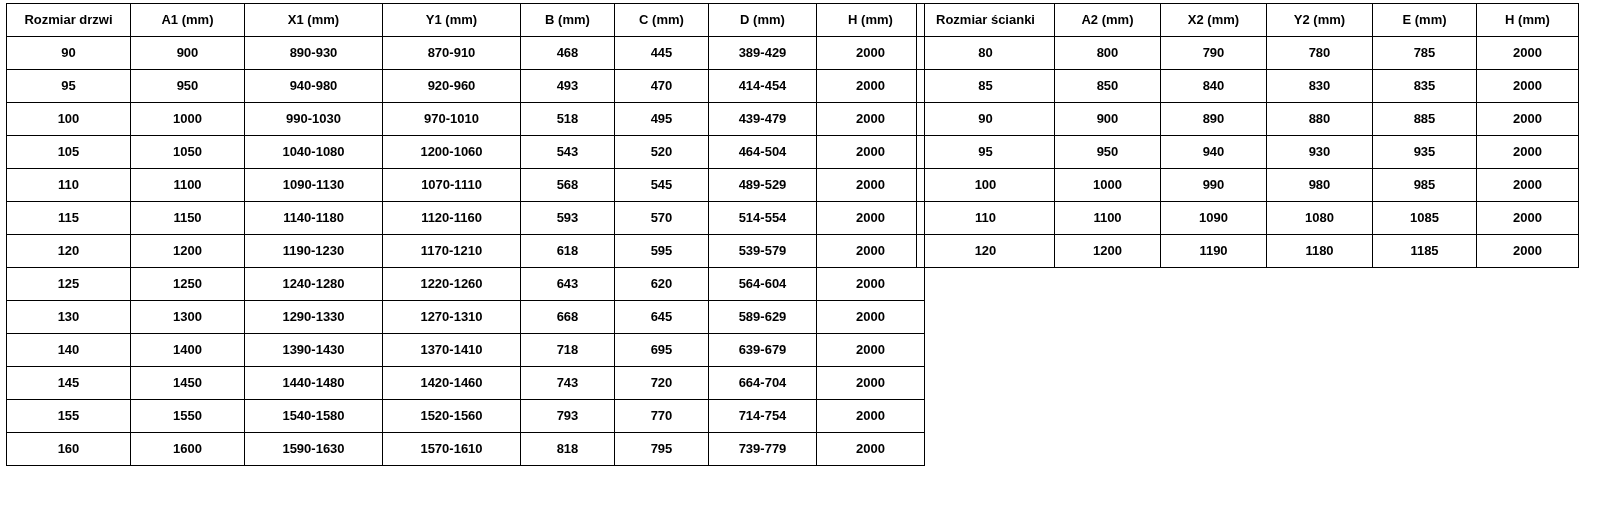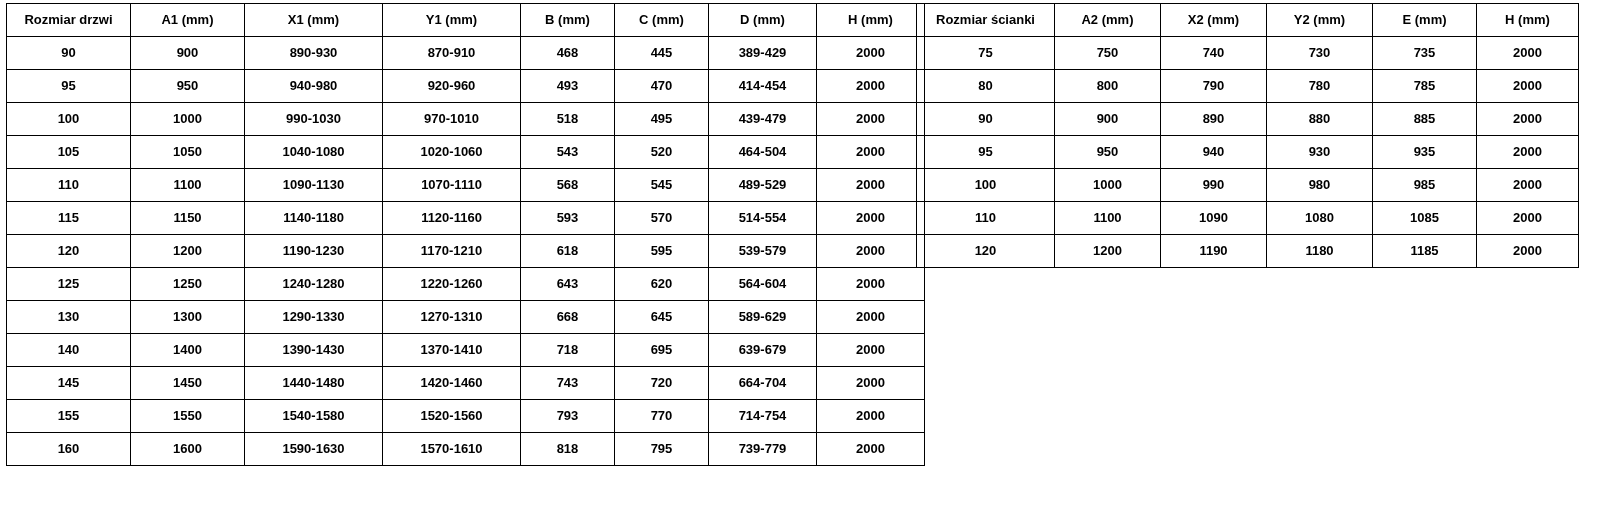--- a/index.html
+++ b/index.html
@@ -124,21 +124,21 @@
           <td>970-1010</td>
           <td>518</td>
           <td>495</td>
           <td>439-479</td>
           <td>2000</td>
         </tr>
         <tr>
           <td>105</td>
           <td>1050</td>
           <td>1040-1080</td>
-          <td>1020-1060</td>
+          <td>1200-1060</td>
           <td>543</td>
           <td>520</td>
           <td>464-504</td>
           <td>2000</td>
         </tr>
         <tr>
           <td>110</td>
           <td>1100</td>
           <td>1090-1130</td>
           <td>1070-1110</td>
@@ -244,36 +244,36 @@
         <th>Rozmiar ścianki</th>
         <th>A2 (mm)</th>
         <th>X2 (mm)</th>
         <th>Y2 (mm)</th>
         <th>E (mm)</th>
         <th>H (mm)</th>
       </tr>
     </thead>
     <tbody id="walls-body">
         <tr>
-          <td>75</td>
-          <td>750</td>
-          <td>740</td>
-          <td>730</td>
-          <td>735</td>
-          <td>2000</td>
-        </tr>
-        <tr>
           <td>80</td>
           <td>800</td>
           <td>790</td>
           <td>780</td>
           <td>785</td>
           <td>2000</td>
         </tr>
         <tr>
+          <td>85</td>
+          <td>850</td>
+          <td>840</td>
+          <td>830</td>
+          <td>835</td>
+          <td>2000</td>
+        </tr>
+        <tr>
           <td>90</td>
           <td>900</td>
           <td>890</td>
           <td>880</td>
           <td>885</td>
           <td>2000</td>
         </tr>
         <tr>
           <td>95</td>
           <td>950</td>

